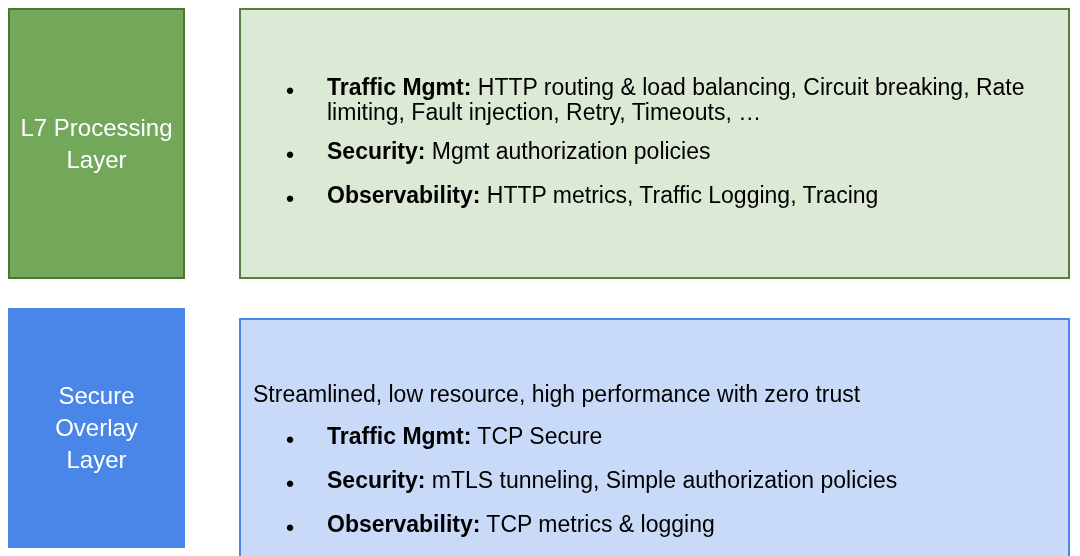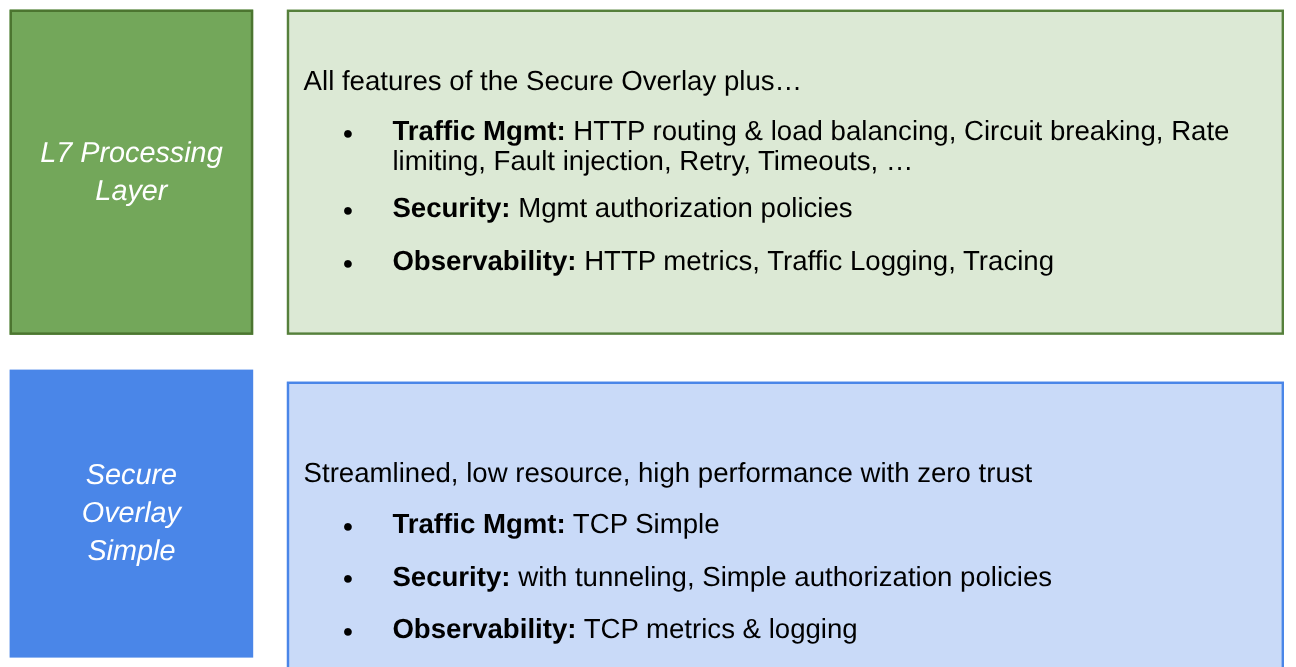--- a/index.html
+++ b/index.html
@@ -12,31 +12,30 @@
   .canvas {
     position: relative;
     width: 1080px;
     height: 556px;
     background: #ffffff;
     overflow: hidden;
   }
   .layer-box {
     position: absolute;
     left: 8px;
-    width: 203px;
+    width: 177px;
     box-sizing: border-box;
     display: flex;
     align-items: center;
     justify-content: center;
     text-align: center;
     color: var(--box-text, #ffffff);
     font-size: 24px;
     line-height: 32px;
     white-space: pre-line;
-    font-style: italic;
   }
   .box-l7 {
     top: 8px;
     height: 271px;
     background: var(--l7-box-fill, #73A75A);
     border: 2px solid var(--l7-box-border, #4C7530);
   }
   .box-overlay {
     top: 308px;
     height: 240px;
@@ -94,53 +93,52 @@
 </style>
 </head>
 <body>
 
 <div class="canvas">
 
   <div class="layer-box box-l7">L7 Processing
 Layer</div>
 
   <div class="panel panel-l7">
-    <p class="intro">All features of the Secure Overlay plus…</p>
 
     <div class="bullet">
       <span class="dot">●</span>
       <span class="btext"><b>Traffic Mgmt:</b><span> HTTP routing &amp; load balancing, Circuit breaking, Rate limiting, Fault injection, Retry, Timeouts, …</span></span>
     </div>
 
     <div class="bullet">
       <span class="dot">●</span>
       <span class="btext"><b>Security:</b><span> Mgmt authorization policies</span></span>
     </div>
 
     <div class="bullet">
       <span class="dot">●</span>
       <span class="btext"><b>Observability:</b><span> HTTP metrics, Traffic Logging, Tracing</span></span>
     </div>
   </div>
 
   <div class="layer-box box-overlay">Secure
 Overlay
-Simple</div>
+Layer</div>
 
   <div class="panel panel-overlay">
     <p class="intro">Streamlined, low resource, high performance with zero trust</p>
 
     <div class="bullet">
       <span class="dot">●</span>
-      <span class="btext"><b>Traffic Mgmt:</b><span> TCP Simple</span></span>
+      <span class="btext"><b>Traffic Mgmt:</b><span> TCP Secure</span></span>
     </div>
 
     <div class="bullet">
       <span class="dot">●</span>
-      <span class="btext"><b>Security:</b><span> with tunneling, Simple authorization policies</span></span>
+      <span class="btext"><b>Security:</b><span> mTLS tunneling, Simple authorization policies</span></span>
     </div>
 
     <div class="bullet">
       <span class="dot">●</span>
       <span class="btext"><b>Observability:</b><span> TCP metrics &amp; logging</span></span>
     </div>
   </div>
 
 </div>
 

